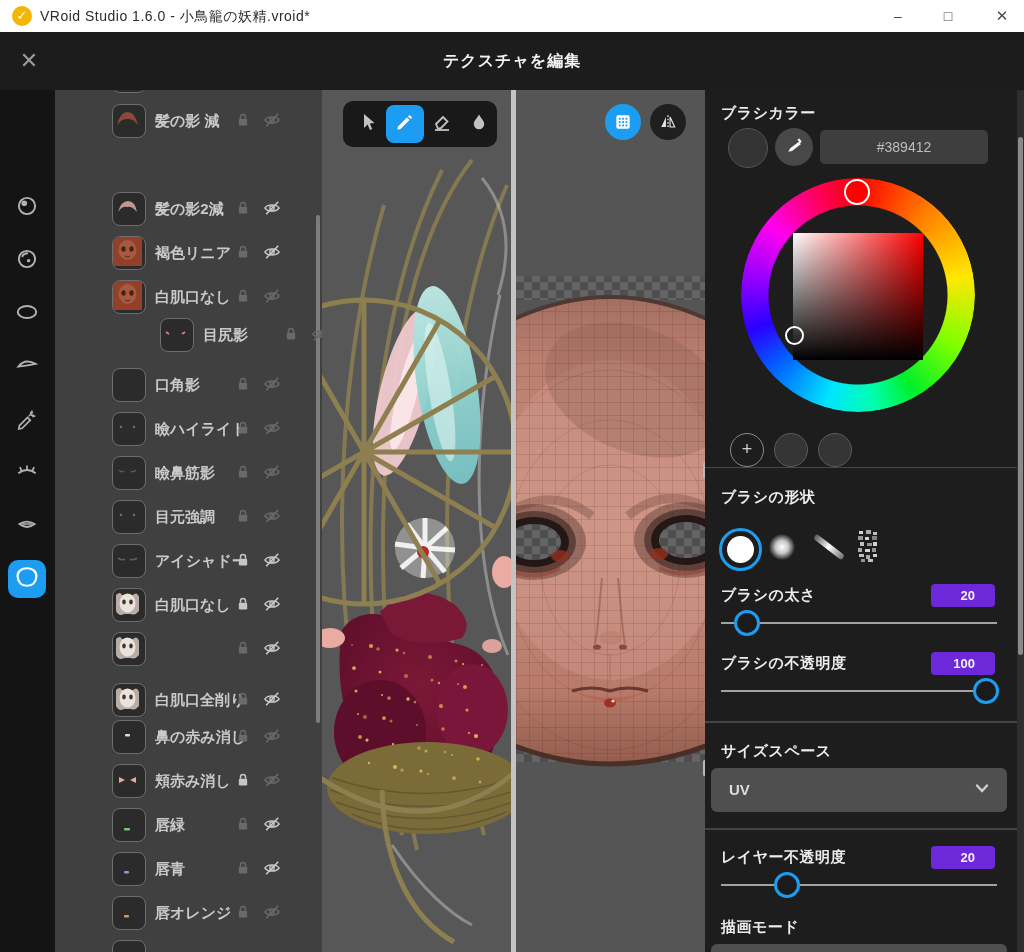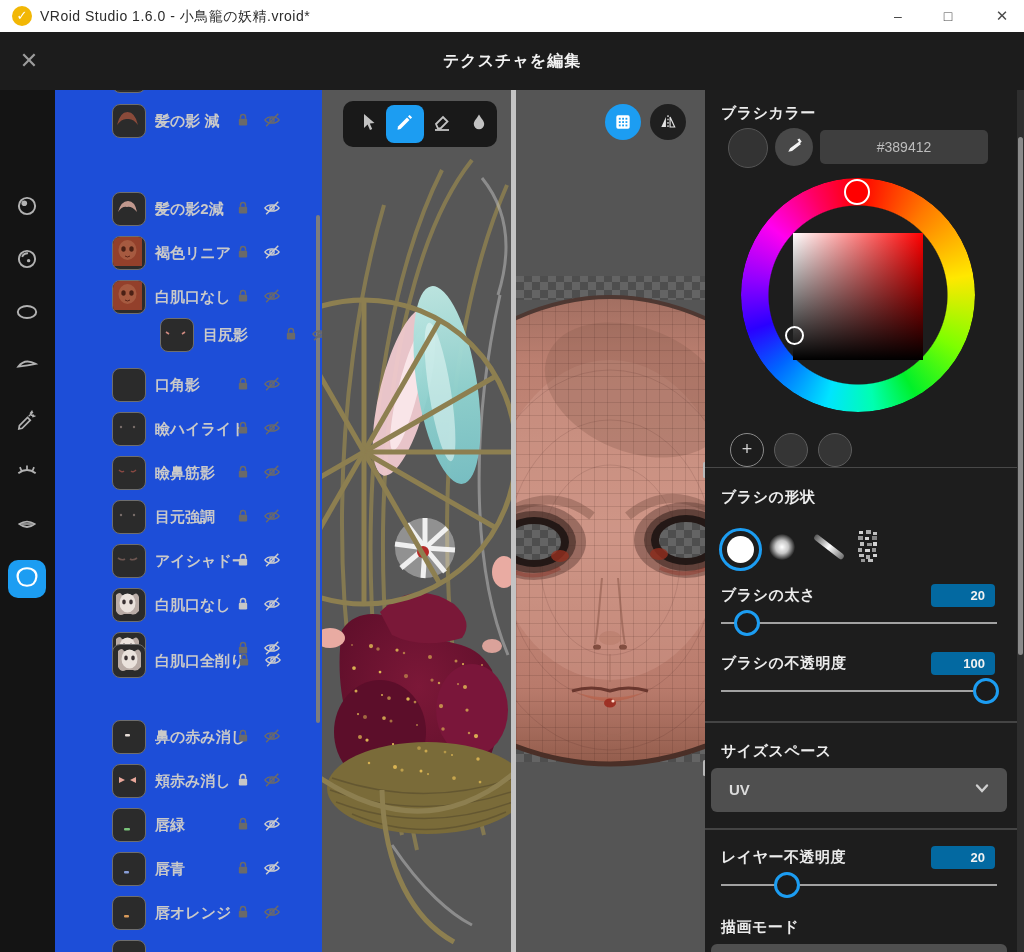--- a/index.html
+++ b/index.html
@@ -18,21 +18,21 @@
   #header-close{position:absolute;left:14px;top:14px;width:30px;height:30px;color:#9c9c9c;
                 font-size:22px;font-weight:bold;text-align:center;line-height:30px;}
   #header-title{position:absolute;left:0;top:0;width:100%;height:58px;line-height:58px;text-align:center;
                 color:#f2f2f2;font-size:16px;font-weight:bold;letter-spacing:1px;}
   
   #rail{position:absolute;left:0;top:90px;width:55px;height:862px;background:#141414;}
   .rail-item{position:absolute;left:8px;width:38px;height:38px;border-radius:10px;
              display:flex;align-items:center;justify-content:center;}
   .rail-item.sel{background:#1c9df2;}
   
-  #layers{position:absolute;left:55px;top:90px;width:302px;height:862px;background:#1d4ed8;overflow:hidden;}
+  #layers{position:absolute;left:55px;top:90px;width:302px;height:862px;background:#404040;overflow:hidden;}
   .layer-row{position:absolute;left:0;width:267px;height:44px;}
   .layer-thumb{position:absolute;left:57px;top:5px;width:32px;height:32px;border:1.5px solid #6e6e6e;
                border-radius:8px;background:#2b2b2b;overflow:hidden;}
   .layer-label{position:absolute;left:100px;top:0;height:44px;line-height:44px;font-size:15px;
                font-weight:bold;color:#c9c9c9;white-space:nowrap;}
   .layer-lock{position:absolute;left:178px;top:11px;width:22px;height:22px;}
   .layer-eye{position:absolute;left:206px;top:11px;width:24px;height:22px;}
   #layers-scrollbar{position:absolute;left:261px;top:125px;width:4px;height:508px;background:#7d7d7d;border-radius:2px;}
   
   #viewport3d{position:absolute;left:322px;top:90px;width:189px;height:862px;background:#575757;overflow:hidden;}
@@ -77,22 +77,22 @@
   #shape-circle{position:absolute;left:14px;top:438px;width:37px;height:37px;border-radius:50%;border:3px solid #1c9df2;
                 display:flex;align-items:center;justify-content:center;}
   #shape-circle .disc{width:27px;height:27px;border-radius:50%;background:#fff;}
   #shape-soft{position:absolute;left:64px;top:444px;width:26px;height:26px;border-radius:50%;
               background:radial-gradient(circle,#fff 0%,rgba(255,255,255,.75) 35%,rgba(255,255,255,0) 72%);}
   #shape-line{position:absolute;left:106px;top:454px;width:36px;height:6px;border-radius:3px;
               background:linear-gradient(to right,rgba(255,255,255,.25),#fff,rgba(255,255,255,.35));
               transform:rotate(38deg);}
   #shape-stamp{position:absolute;left:152px;top:440px;width:22px;height:32px;}
   
-  .val-box{position:absolute;width:64px;height:23px;background:#0369a1;border-radius:4px;color:#f2f2f2;
-           font-size:13px;font-weight:bold;text-align:right;line-height:23px;padding-right:10px;box-sizing:border-box;}
+  .val-box{position:absolute;width:64px;height:23px;background:#6d28d9;border-radius:4px;color:#f2f2f2;
+           font-size:13px;font-weight:bold;text-align:right;line-height:23px;padding-right:20px;box-sizing:border-box;}
   .slider{position:absolute;left:16px;width:276px;height:26px;}
   .slider .track{position:absolute;left:0;top:12px;width:100%;height:2px;background:#a2a2a2;}
   .slider .handle{position:absolute;top:0;width:26px;height:26px;border-radius:50%;box-sizing:border-box;
                   border:3.5px solid #1c9df2;background:#1b1b1b;margin-left:-13px;}
   
   .dropdown{position:absolute;left:6px;width:296px;height:44px;background:#4f4f4f;border-radius:6px;}
   .dropdown .dd-text{position:absolute;left:18px;top:0;height:44px;line-height:44px;font-size:15px;color:#dcdcdc;font-weight:bold;}
   .dropdown .dd-chev{position:absolute;right:16px;top:11px;}
   #dd-partial{position:absolute;left:6px;top:854px;width:296px;height:10px;background:#4f4f4f;border-radius:6px 6px 0 0;}
   #panel-scrollbar-track{position:absolute;right:0px;top:0;width:7px;height:862px;background:#2e2e2e;}
@@ -356,21 +356,21 @@
         <div class="layer-lock"><svg width="20" height="20" viewBox="0 0 24 24">
             <rect x="7" y="10.5" width="10" height="8" rx="1.5" fill="#6a6a6a"></rect>
             <path d="M9 10.5 V8.5 a3 3 0 0 1 6 0 v2" fill="none" stroke="#6a6a6a" stroke-width="1.8"></path>
           </svg></div>
         <div class="layer-eye"><svg width="22" height="20" viewBox="0 0 24 24">
             <path d="M3.5 12 C7 7 17 7 20.5 12 C17 17 7 17 3.5 12 Z" fill="none" stroke="#cdcdcd" stroke-width="1.6"></path>
             <circle cx="12" cy="12" r="2.6" fill="none" stroke="#cdcdcd" stroke-width="1.6"></circle>
             <line x1="5" y1="19.5" x2="19.5" y2="4.5" stroke="#cdcdcd" stroke-width="1.8"></line>
           </svg></div>
       </div>
-      <div class="layer-row" style="top: 549px; text-align: center;">
+      <div class="layer-row" style="top: 588px;">
         <div class="layer-thumb"><svg width="29" height="29" viewBox="0 0 29 29">
             <path d="M3 6 q4 -4 6 0 h11 q4 -4 6 2 v14 q-4 5 -8 3 h-7 q-5 3 -8 -3 Z" fill="#b9aca6"></path>
             <ellipse cx="14.5" cy="14" rx="8" ry="9.5" fill="#eae2dc"></ellipse>
             <ellipse cx="11" cy="13" rx="1.8" ry="2.4" fill="#3a3234"></ellipse>
             <ellipse cx="18" cy="13" rx="1.8" ry="2.4" fill="#3a3234"></ellipse>
           </svg></div>
         <div class="layer-label">白肌口全削り</div>
         <div class="layer-lock"><svg width="20" height="20" viewBox="0 0 24 24">
             <rect x="7" y="10.5" width="10" height="8" rx="1.5" fill="#6a6a6a"></rect>
             <path d="M9 10.5 V8.5 a3 3 0 0 1 6 0 v2" fill="none" stroke="#6a6a6a" stroke-width="1.8"></path>

